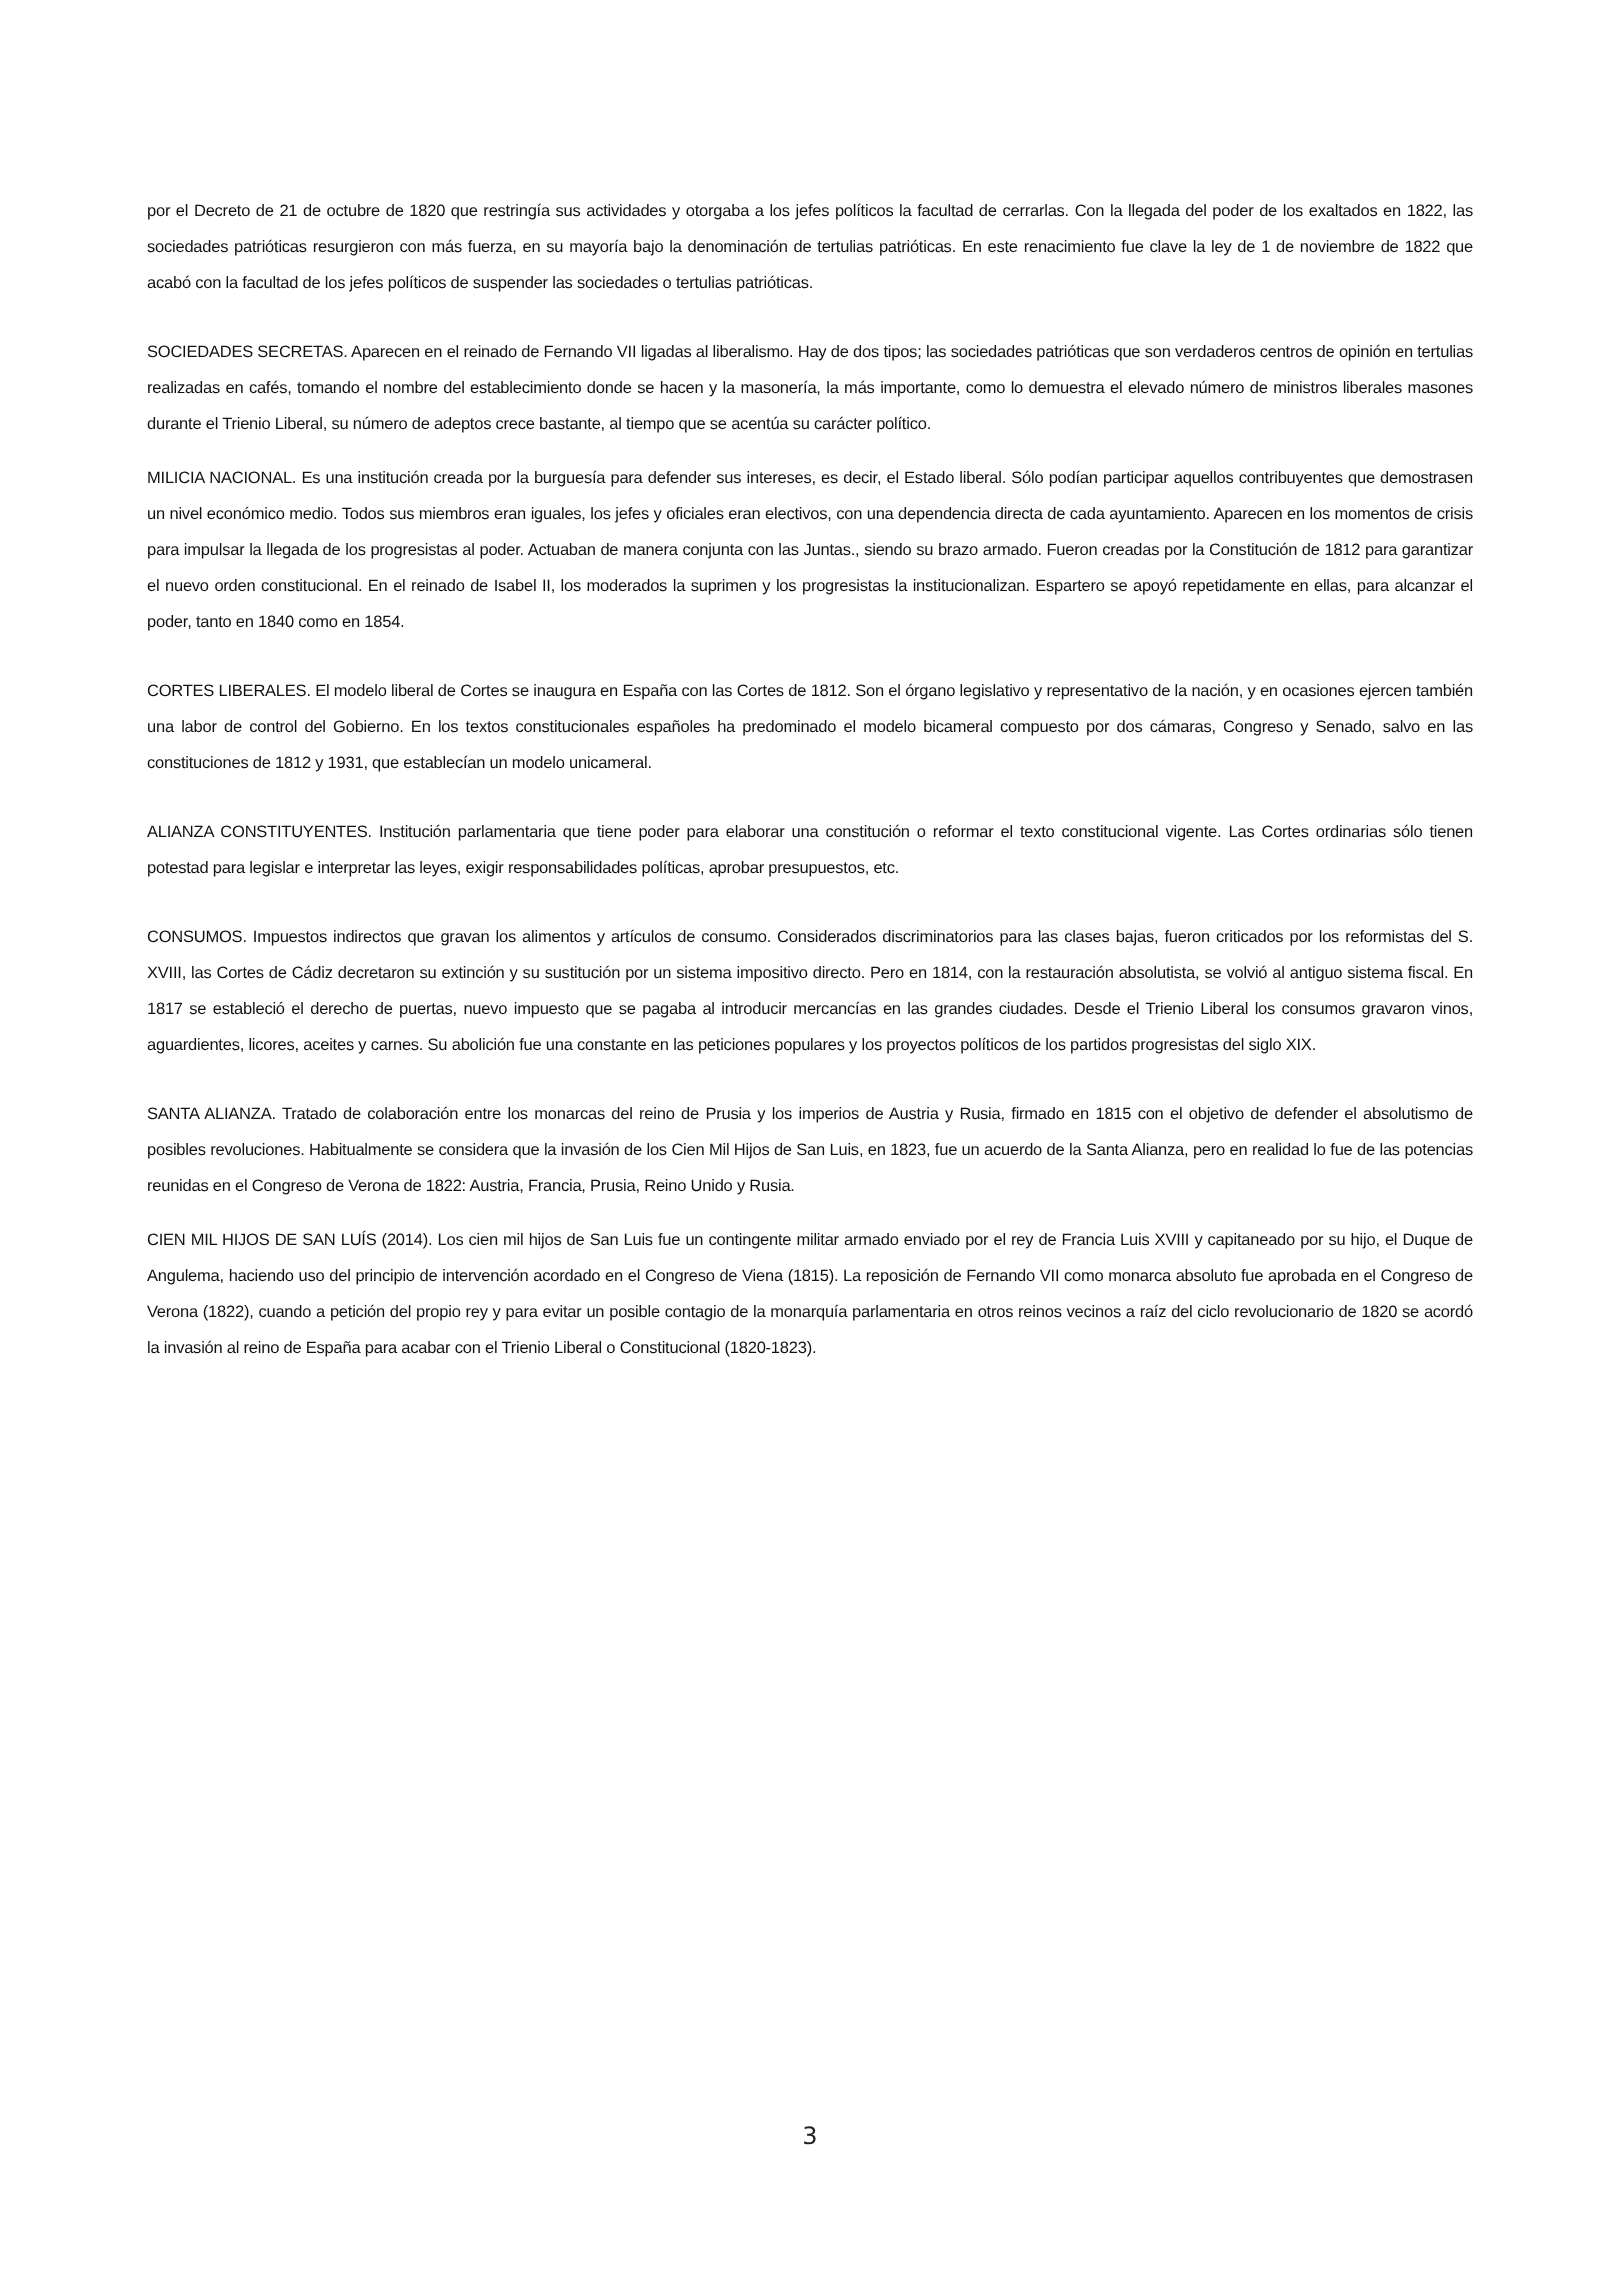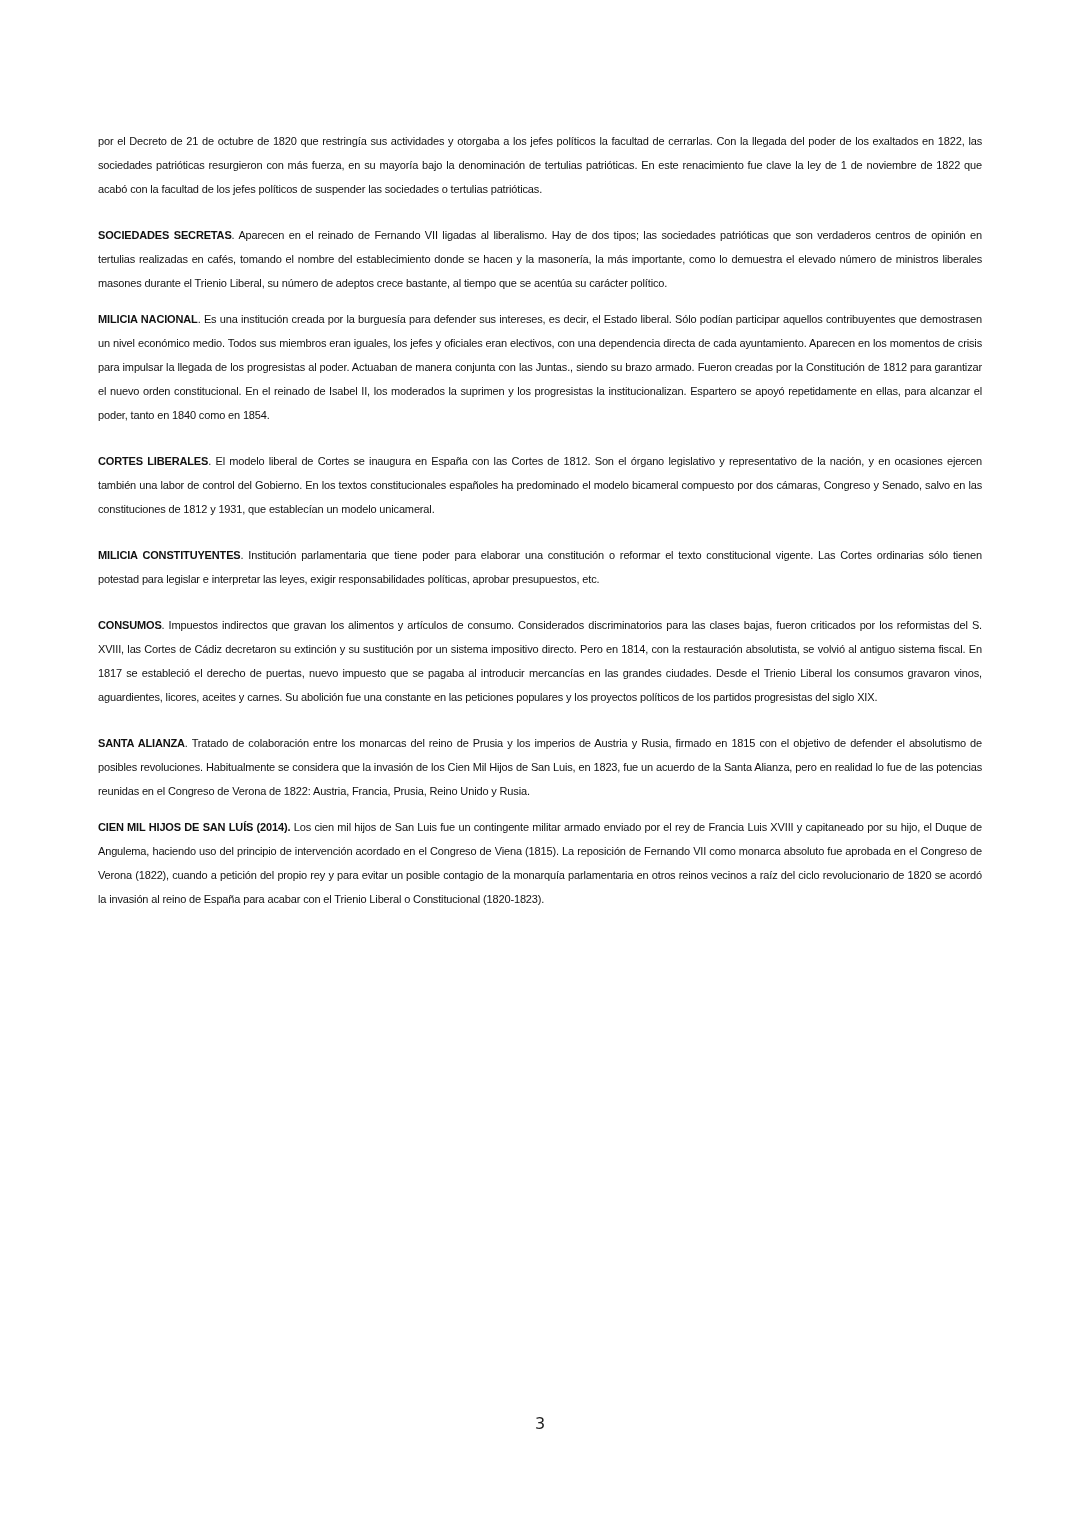--- a/index.html
+++ b/index.html
@@ -17,21 +17,21 @@
       top: 129px;
       width: 884px;
     }
     .para {
       font-size: 11px;
       line-height: 24px;
       text-align: justify;
       margin: 0;
       letter-spacing: -0.15px;
     }
-    .para .term { font-weight: bold; }
+    .para .term { font-weight: normal; }
     .gap-lg { margin-bottom: 22px; }
     .gap-sm { margin-bottom: 12px; }
     .page-number {
       position: absolute;
       top: 1414px;
       left: 0;
       width: 1080px;
       text-align: center;
       font-size: 16px;
       font-family: "DejaVu Sans", sans-serif;
@@ -44,21 +44,21 @@
 <div class="page">
 
   <p class="para gap-lg"><span>por el Decreto de 21 de octubre de 1820 que restringía sus actividades y otorgaba a los jefes políticos la facultad de cerrarlas. Con la llegada del poder de los exaltados en 1822, las sociedades patrióticas resurgieron con más fuerza, en su mayoría bajo la denominación de tertulias patrióticas. En este renacimiento fue clave la ley de 1 de noviembre de 1822 que acabó con la facultad de los jefes políticos de suspender las sociedades o tertulias patrióticas.</span></p>
 
   <p class="para gap-sm"><span class="term">SOCIEDADES SECRETAS</span><span>.</span><span> Aparecen en el reinado de Fernando VII ligadas al liberalismo. Hay de dos tipos; las sociedades patrióticas que son verdaderos centros de opinión en tertulias realizadas en cafés, tomando el nombre del establecimiento donde se hacen y la masonería, la más importante, como lo demuestra el elevado número de ministros liberales masones durante el Trienio Liberal, su número de adeptos crece bastante, al tiempo que se acentúa su carácter político.</span></p>
 
   <p class="para gap-lg"><span class="term">MILICIA NACIONAL</span><span>.</span><span> Es una institución creada por la burguesía para defender sus intereses, es decir, el Estado liberal. Sólo podían participar aquellos contribuyentes que demostrasen un nivel económico medio. Todos sus miembros eran iguales, los jefes y oficiales eran electivos, con una dependencia directa de cada ayuntamiento. Aparecen en los momentos de crisis para impulsar la llegada de los progresistas al poder. Actuaban de manera conjunta con las Juntas., siendo su brazo armado. Fueron creadas por la Constitución de 1812 para garantizar el nuevo orden constitucional. En el reinado de Isabel II, los moderados la suprimen y los progresistas la institucionalizan. Espartero se apoyó repetidamente en ellas, para alcanzar el poder, tanto en 1840 como en 1854.</span></p>
 
   <p class="para gap-lg"><span class="term">CORTES LIBERALES</span><span>.</span><span> El modelo liberal de Cortes se inaugura en España con las Cortes de 1812. Son el órgano legislativo y representativo de la nación, y en ocasiones ejercen también una labor de control del Gobierno. En los textos constitucionales españoles ha predominado el modelo bicameral compuesto por dos cámaras, Congreso y Senado, salvo en las constituciones de 1812 y 1931, que establecían un modelo unicameral.</span></p>
 
-  <p class="para gap-lg"><span class="term">MILICIA CONSTITUYENTES</span><span>.</span><span> Institución parlamentaria que tiene poder para elaborar una constitución o reformar el texto constitucional vigente. Las Cortes ordinarias sólo tienen potestad para legislar e interpretar las leyes, exigir responsabilidades políticas, aprobar presupuestos, etc.</span></p>
+  <p class="para gap-lg"><span class="term">ALIANZA CONSTITUYENTES</span><span>.</span><span> Institución parlamentaria que tiene poder para elaborar una constitución o reformar el texto constitucional vigente. Las Cortes ordinarias sólo tienen potestad para legislar e interpretar las leyes, exigir responsabilidades políticas, aprobar presupuestos, etc.</span></p>
 
   <p class="para gap-lg"><span class="term">CONSUMOS</span><span>.</span><span> Impuestos indirectos que gravan los alimentos y artículos de consumo. Considerados discriminatorios para las clases bajas, fueron criticados por los reformistas del S. XVIII, las Cortes de Cádiz decretaron su extinción y su sustitución por un sistema impositivo directo. Pero en 1814, con la restauración absolutista, se volvió al antiguo sistema fiscal. En 1817 se estableció el derecho de puertas, nuevo impuesto que se pagaba al introducir mercancías en las grandes ciudades. Desde el Trienio Liberal los consumos gravaron vinos, aguardientes, licores, aceites y carnes. Su abolición fue una constante en las peticiones populares y los proyectos políticos de los partidos progresistas del siglo XIX.</span></p>
 
   <p class="para gap-sm"><span class="term">SANTA ALIANZA</span><span>.</span><span> Tratado de colaboración entre los monarcas del reino de Prusia y los imperios de Austria y Rusia, firmado en 1815 con el objetivo de defender el absolutismo de posibles revoluciones. Habitualmente se considera que la invasión de los Cien Mil Hijos de San Luis, en 1823, fue un acuerdo de la Santa Alianza, pero en realidad lo fue de las potencias reunidas en el Congreso de Verona de 1822: Austria, Francia, Prusia, Reino Unido y Rusia.</span></p>
 
   <p class="para"><span class="term">CIEN MIL HIJOS DE SAN LUÍS (2014).</span><span></span><span> Los cien mil hijos de San Luis fue un contingente militar armado enviado por el rey de Francia Luis XVIII y capitaneado por su hijo, el Duque de Angulema, haciendo uso del principio de intervención acordado en el Congreso de Viena (1815). La reposición de Fernando VII como monarca absoluto fue aprobada en el Congreso de Verona (1822), cuando a petición del propio rey y para evitar un posible contagio de la monarquía parlamentaria en otros reinos vecinos a raíz del ciclo revolucionario de 1820 se acordó la invasión al reino de España para acabar con el Trienio Liberal o Constitucional (1820-1823).</span></p>
 
 </div>
 
 <div class="page-number">3</div>

